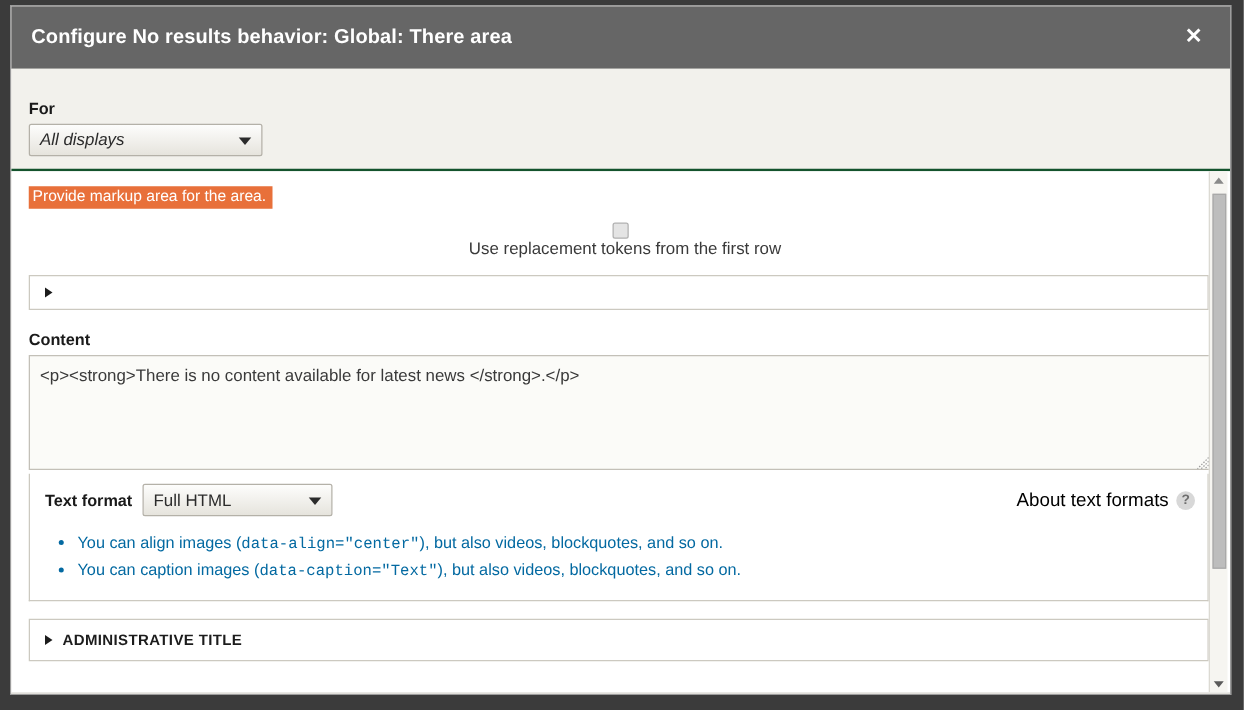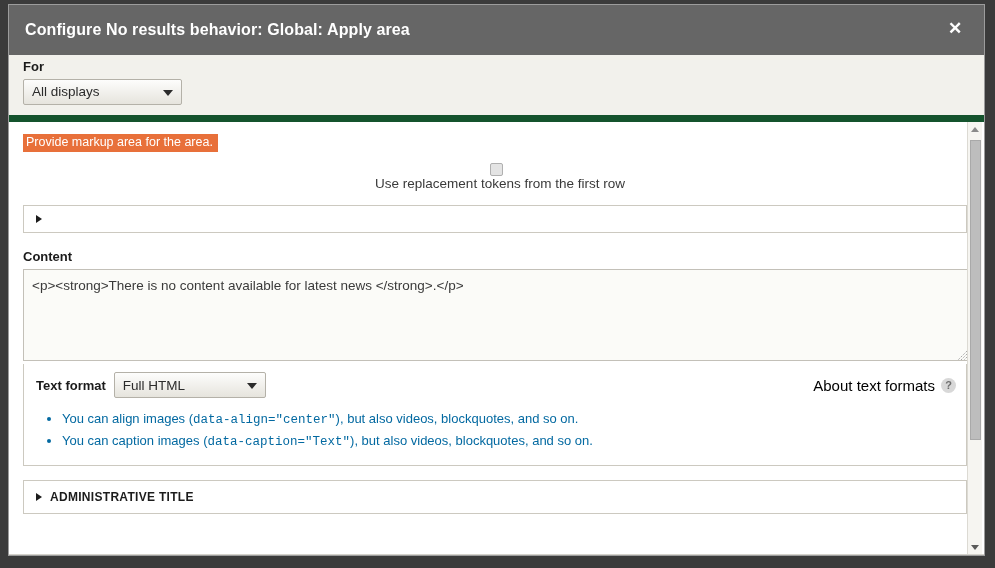--- a/index.html
+++ b/index.html
@@ -57,23 +57,23 @@
     font-size: 17px;
     font-weight: bold;
     color: #fff;
     cursor: pointer;
     user-select: none;
   }
 
   
   .for-region {
     background: #f2f1ec;
-    padding: 4px 0 10px 14px;
+    padding: 24px 0 10px 14px;
     flex: 0 0 auto;
-    border-bottom: 7px solid #14532d;
+    border-bottom: 2px solid #14532d;
   }
   .label-strong {
     font-weight: bold;
     font-size: 13px;
     color: #1a1a1a;
     margin-bottom: 5px;
   }
   select.styled,
   .fake-select {
     -webkit-appearance: none;
@@ -97,21 +97,21 @@
     position: absolute;
     right: 9px;
     top: 50%;
     margin-top: -2px;
     width: 0; height: 0;
     border-left: 5px solid transparent;
     border-right: 5px solid transparent;
     border-top: 6px solid #2b2b2b;
     pointer-events: none;
   }
-  #for-select { width: 159px; height: 26px; }
+  #for-select { width: 187px; height: 26px; font-style: italic; }
 
   
   .body-scroll {
     position: relative;
     flex: 1 1 auto;
     background: #fff;
     overflow: hidden;
     border-bottom: 1px solid #d4d2cb;
   }
   .body-inner {
@@ -341,21 +341,21 @@
     text-decoration: underline;
     cursor: pointer;
   }
 </style>
 </head>
 <body>
 
 <div class="dialog">
 
   <div class="titlebar">
-    <div class="title">Configure No results behavior: Global: Apply area</div>
+    <div class="title">Configure No results behavior: Global: There area</div>
     <div class="close-btn">✕</div>
   </div>
 
   <div class="for-region">
     <div class="label-strong">For</div>
     <div class="select-wrap">
       <div id="for-select" class="fake-select">All displays</div>
       <span class="arrow"></span>
     </div>
   </div>

